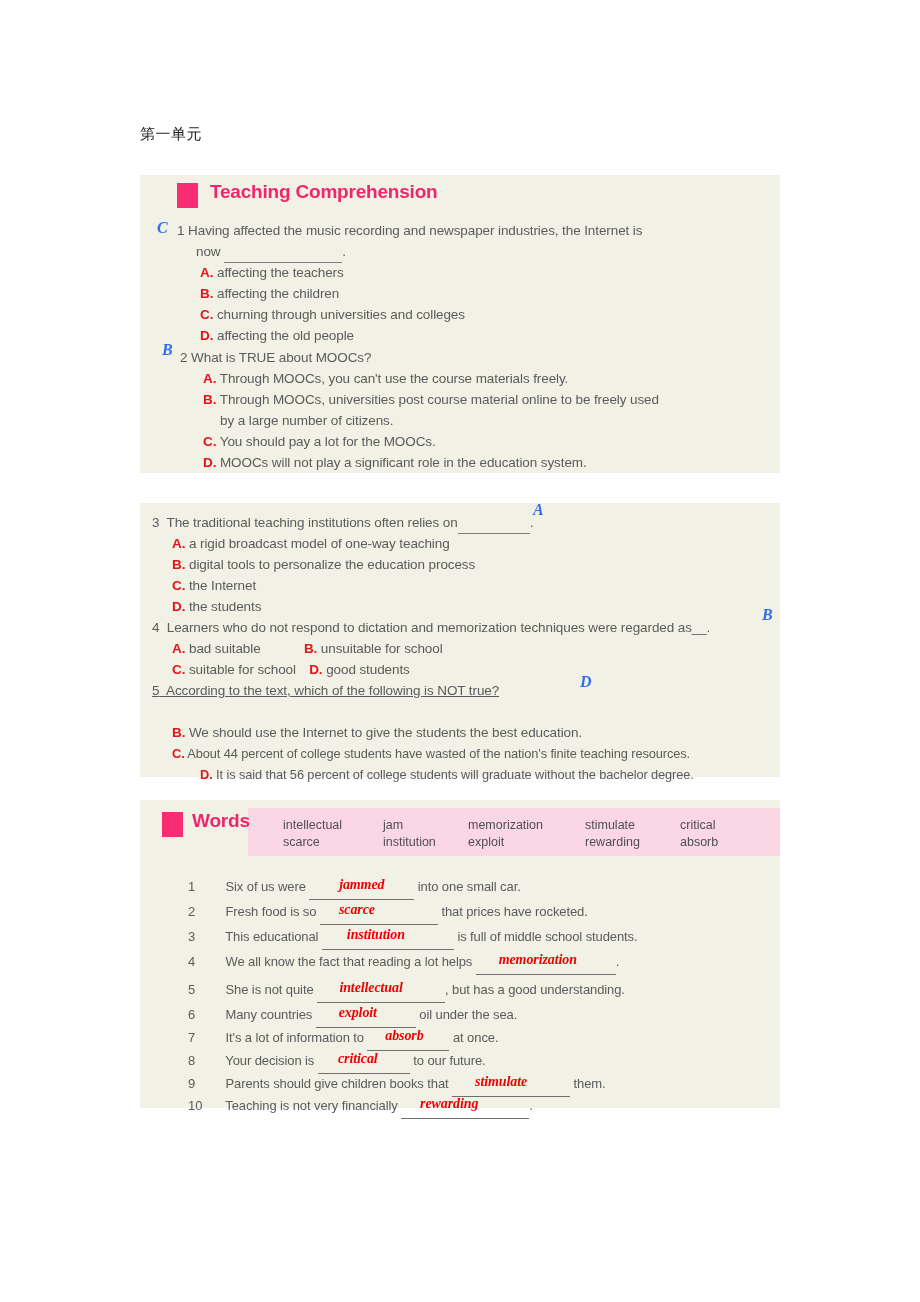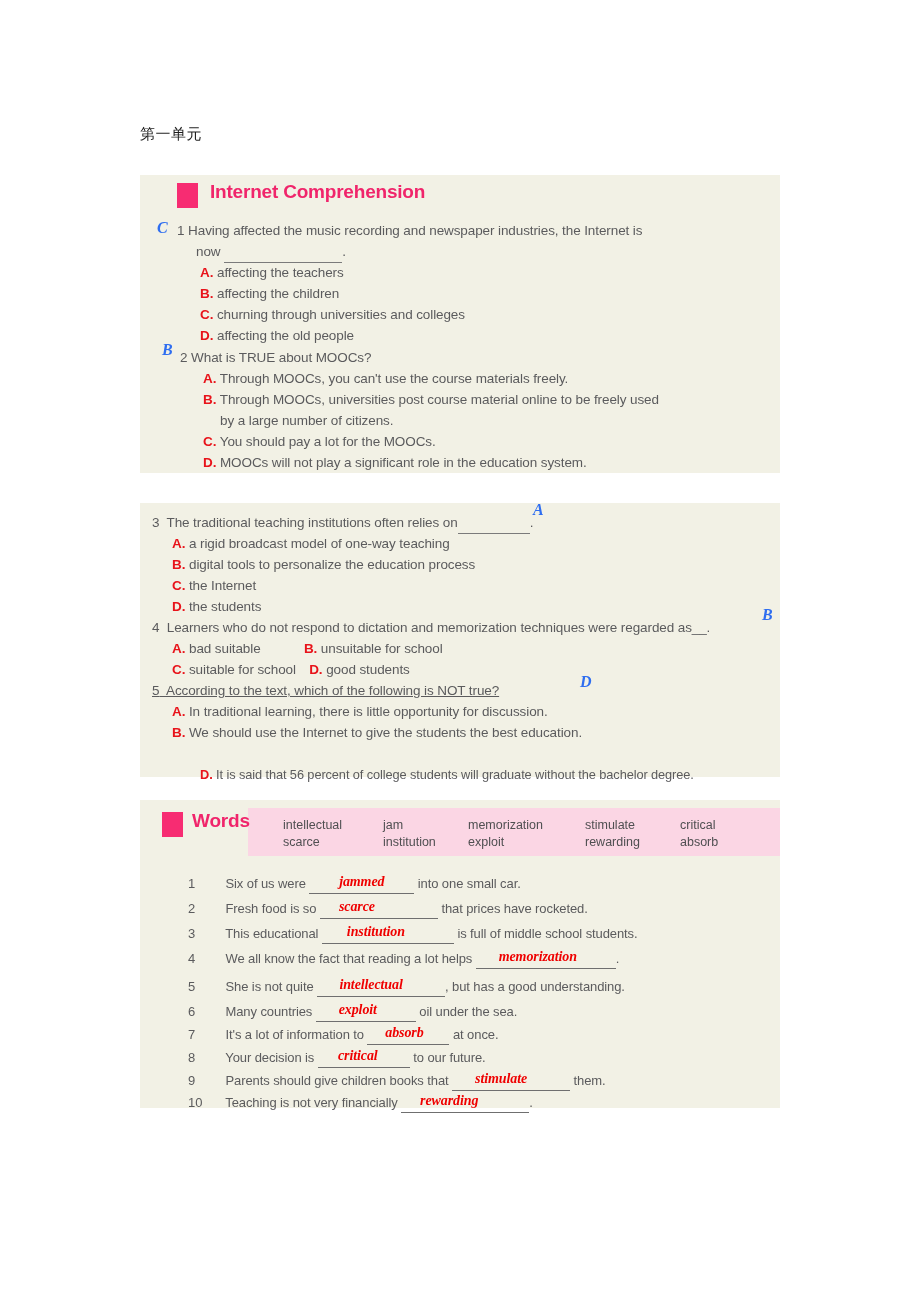--- a/index.html
+++ b/index.html
@@ -115,21 +115,21 @@
     position: absolute;
     top: 9px;
     font-size: 12.5px;
     line-height: 17px;
     color: #4f4f51;
     font-family: "Liberation Sans", sans-serif;
   }
   .fill-row {
     position: absolute;
     font-size: 13px;
-    line-height: 18px;
+    line-height: 24px;
     color: #5b5b5d;
     white-space: nowrap;
     letter-spacing: -0.1px;
   }
   .fill-num {
     display: inline-block;
     width: 34px;
     text-align: left;
   }
   .fill-answer {
@@ -152,21 +152,21 @@
 <body>
 
 <div class="page">
 
   <div class="doc-title">第一单元</div>
 
   <div class="panel" id="panel-reading">
 
     <div class="sec-head">
       <div class="sec-marker"></div>
-      <div class="sec-title">Internet Comprehension</div>
+      <div class="sec-title">Teaching Comprehension</div>
     </div>
 
     <div class="row" style="left:17px; top:44px;">
       <span class="ans-hand">C</span>
     </div>
     <div class="row q-line" style="left:37px; top:45px;">
       <span class="q-num">1</span>
       <span>Having affected the music recording and newspaper industries, the Internet is</span>
     </div>
     <div class="row q-line" style="left:56px; top:66px;">
@@ -266,27 +266,27 @@
       <span>good students</span>
     </div>
 
     <div class="row q-line" style="left:12px; top:177px;text-decoration:underline;">
       <span class="q-num">5</span>&nbsp;
       <span>According to the text, which of the following is NOT true?</span>
     </div>
     <div class="row" style="left:440px; top:170px;">
       <span class="ans-hand">D</span>
     </div>
-    <div class="row q-line" style="left:32px; top:198px;">
-      <span class="opt-letter">A.</span>
-      <span>In traditional learning, there is little opportunity for discussion.</span>
-    </div>
     <div class="row q-line" style="left:32px; top:219px;">
       <span class="opt-letter">B.</span>
       <span>We should use the Internet to give the students the best education.</span>
+    </div>
+    <div class="row q-line" style="left:32px; top:240px; font-size:12.8px;">
+      <span class="opt-letter">C.</span>
+      <span>About 44 percent of college students have wasted of the nation's finite teaching resources.</span>
     </div>
     <div class="row q-line" style="left:32px; top:261px; font-size:12.8px;padding-left:28px;">
       <span class="opt-letter">D.</span>
       <span>It is said that 56 percent of college students will graduate without the bachelor degree.</span>
     </div>
   </div>
 
   <div class="panel" id="panel-words">
 
     <div class="words-band">

